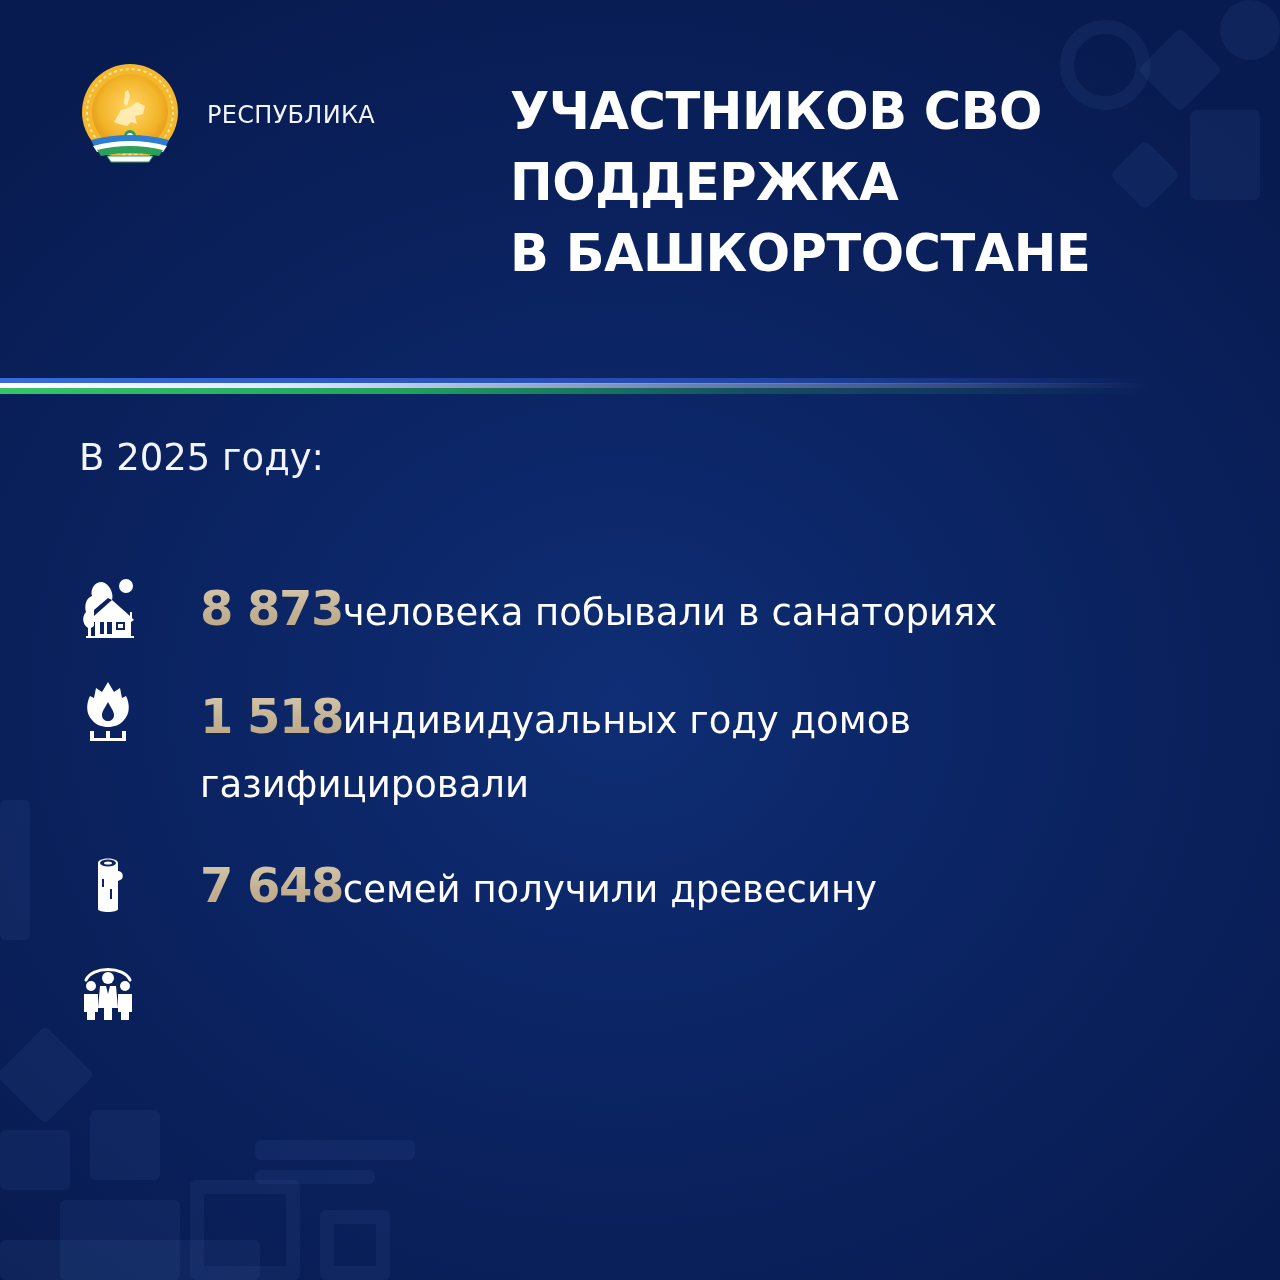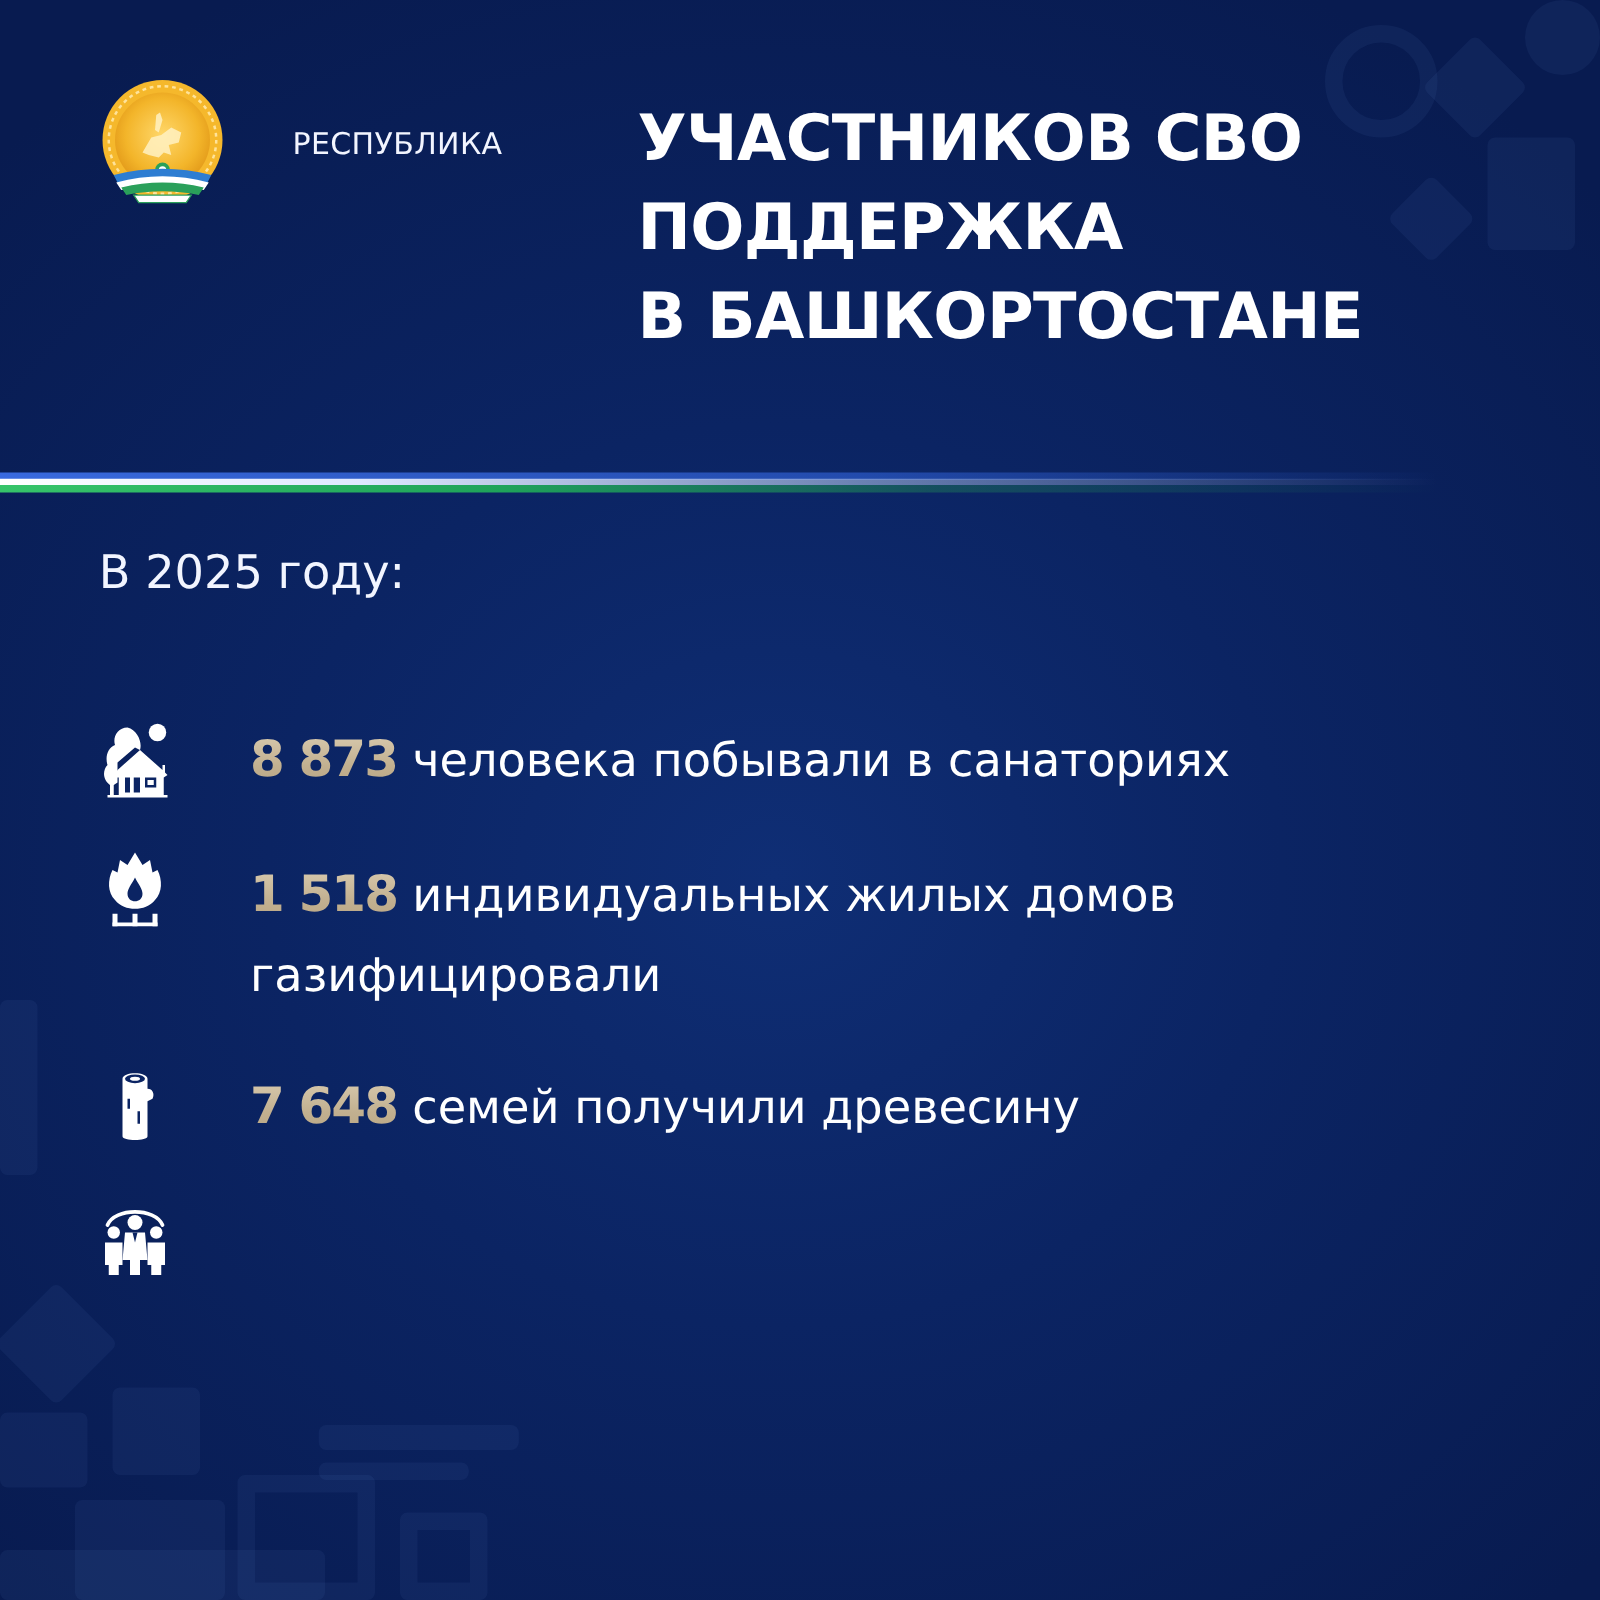--- a/index.html
+++ b/index.html
@@ -20,21 +20,21 @@
     }
     .bg-pattern .orn.ring {
       background: transparent;
       border: 14px solid rgba(120,150,220,0.07);
     }
     .bg-pattern .orn.diamond { transform: rotate(45deg); }
 
     
     .logo-block {
       position: absolute; left: 79px; top: 62px;
-      display: flex; align-items: center; gap: 27px;
+      display: flex; align-items: center;
     }
     .emblem { width: 102px; height: 106px; }
     .org-name {
       margin-left: 26px;
       font-size: 24px; line-height: 32px; font-weight: 400;
       letter-spacing: 0.3px;
       color: #f2f5ff;
     }
     .org-name span { display: block; }
 
@@ -70,27 +70,27 @@
     .stat .icon {
       position: absolute; left: 78px; width: 60px; height: 64px;
     }
     .stat .icon svg { width: 100%; height: 100%; display: block; }
     .stat .text {
       position: absolute; left: 200px;
       font-size: 37px; line-height: 64px;
       color: #ffffff; white-space: nowrap;
     }
     .stat .num {
-      font-weight: 700; font-size: 40px;
+      font-weight: 700; font-size: 48px;
       letter-spacing: -1.5px;
       color: #cdbd9f;
       background: linear-gradient(180deg, #d9cbb0 0%, #c2b090 60%, #b9a684 100%);
       -webkit-background-clip: text; background-clip: text;
       -webkit-text-fill-color: transparent;
-      margin-right: 12px;
+      margin-right: 0;
     }
     .stat .line { display: block; }
 
     #stat-0 { top: 576px; }
     #stat-0 .icon { top: 0px; }
     #stat-1 { top: 684px; }
     #stat-1 .icon { top: -6px; }
     #stat-2 { top: 853px; }
     #stat-2 .icon { top: 0px; }
     #stat-3 { top: 962px; }
@@ -188,21 +188,21 @@
       <svg viewBox="0 0 60 64" fill="#ffffff">
         <path d="M30 4 L36 14 L42 10 L44 20 L48 18 C52 26 52 36 46 42 C42 47 36 49 30 49 C24 49 18 47 14 42 C8 36 8 26 12 18 L16 20 L18 10 L24 14 Z"></path>
         <path d="M30 24 C27 30 24 33 24 37 C24 41 27 43 30 43 C33 43 36 41 36 37 C36 33 33 30 30 24 Z" fill="#0b2463"></path>
         <rect x="12" y="53" width="4" height="10"></rect>
         <rect x="28" y="53" width="4" height="10"></rect>
         <rect x="44" y="53" width="4" height="10"></rect>
         <rect x="12" y="60" width="36" height="3"></rect>
       </svg>
     </div>
     <div class="text">
-      <span class="line"><span class="num">1 518</span><span>индивидуальных жилых домов</span></span>
+      <span class="line"><span class="num">1 518</span><span>индивидуальных году домов</span></span>
       <span class="line">газифицировали</span>
     </div>
   </div>
 
   <div class="stat" id="stat-2">
     <div class="icon">
       <svg viewBox="0 0 60 64" fill="#ffffff">
         <path d="M20 10 C20 4 40 4 40 10 L40 18 C44 18 46 22 44 26 L40 28 L40 56 C40 60 20 60 20 56 Z"></path>
         <ellipse cx="30" cy="10" rx="8" ry="3.5" fill="#0b2463"></ellipse>
         <ellipse cx="30" cy="10" rx="4" ry="1.6" fill="#ffffff"></ellipse>

